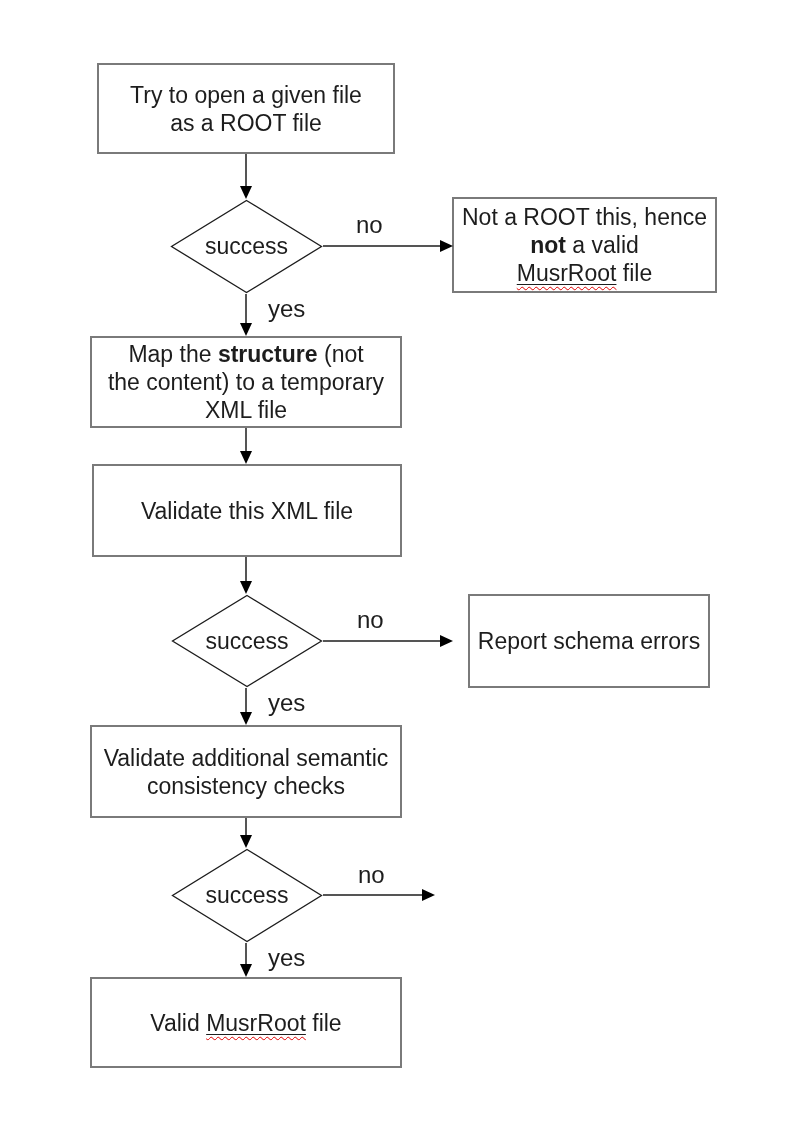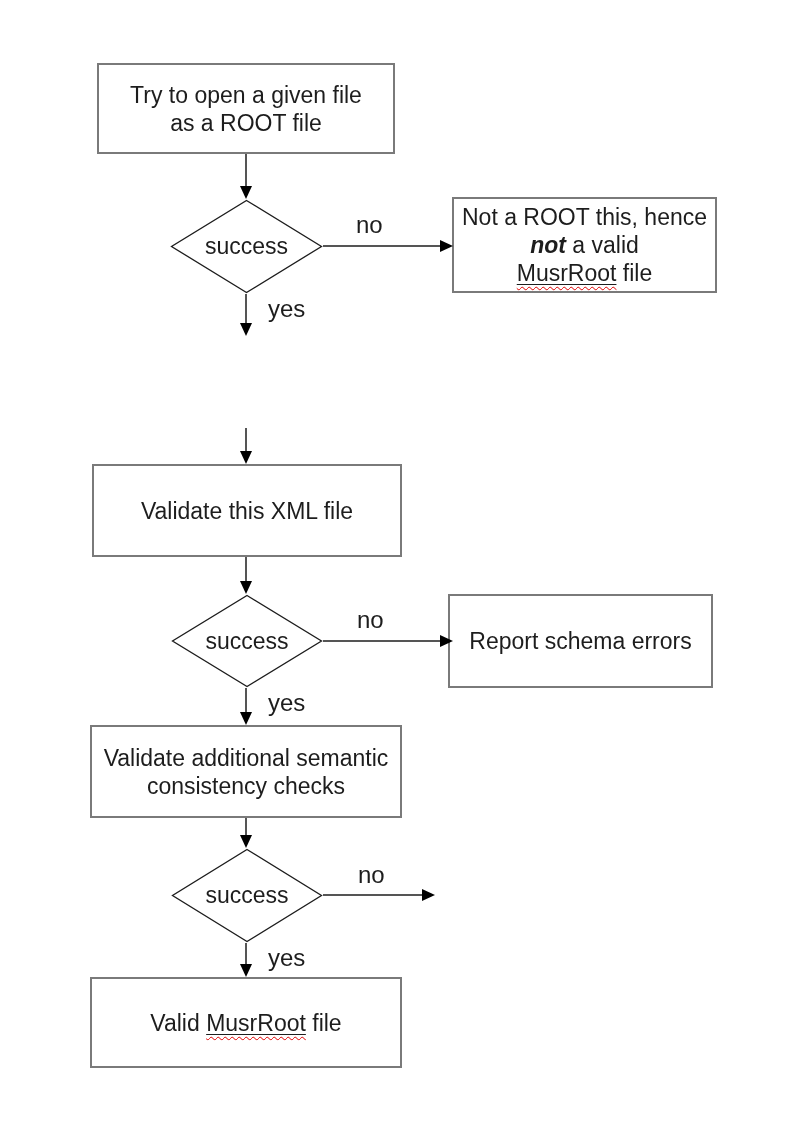--- a/index.html
+++ b/index.html
@@ -35,21 +35,21 @@
     position:absolute;width:0;height:0;
     border-left:6px solid transparent;border-right:6px solid transparent;
     border-top:13px solid var(--arrowhead);
   }
   .arrow-right{
     position:absolute;width:0;height:0;
     border-top:6px solid transparent;border-bottom:6px solid transparent;
     border-left:13px solid var(--arrowhead);
   }
   .elabel{position:absolute;font-size:24px;line-height:26px;}
-  .emph{font-weight:bold;font-style:italic;}
+  .emph{font-weight:bold;}
   .squiggle{
     text-decoration-line:underline;text-decoration-style:wavy;
     text-decoration-color:var(--spellcheck-squiggle);
     text-decoration-thickness:1px;text-underline-offset:5px;
   }
   .uline{
     text-decoration-line:underline;text-decoration-style:solid;
     text-decoration-color:var(--text);
     text-decoration-thickness:1px;text-underline-offset:2.5px;text-align:right;
   }
@@ -63,26 +63,31 @@
     <div>Try to open a given file</div>
     <div>as a ROOT file</div>
   </div>
 
   <div class="pbox" style="left:452px;top:197px;width:265px;height:96px">
     <div>Not a ROOT this, hence</div>
     <div><span class="emph">not</span><span> a valid</span></div>
     <div><span class="squiggle"><span class="uline">MusrRoot</span></span><span> file</span></div>
   </div>
 
+  <div class="pbox" style="left:90px;top:336px;width:312px;height:92px">
+    <div><span>Map the </span><span class="emph">structure</span><span> (not</span></div>
+    <div>the content) to a temporary</div>
+    <div>XML file</div>
+  </div>
 
   <div class="pbox" style="left:92px;top:464px;width:310px;height:93px">
     <div>Validate this XML file</div>
   </div>
 
-  <div class="pbox" style="left:448px;top:594px;width:265px;height:94px">
+  <div class="pbox" style="left:468px;top:594px;width:242px;height:94px">
     <div>Report schema errors</div>
   </div>
 
   <div class="pbox" style="left:90px;top:725px;width:312px;height:93px">
     <div>Validate additional semantic</div>
     <div>consistency checks</div>
   </div>
 
 
   <div class="pbox" style="left:90px;top:977px;width:312px;height:91px">

